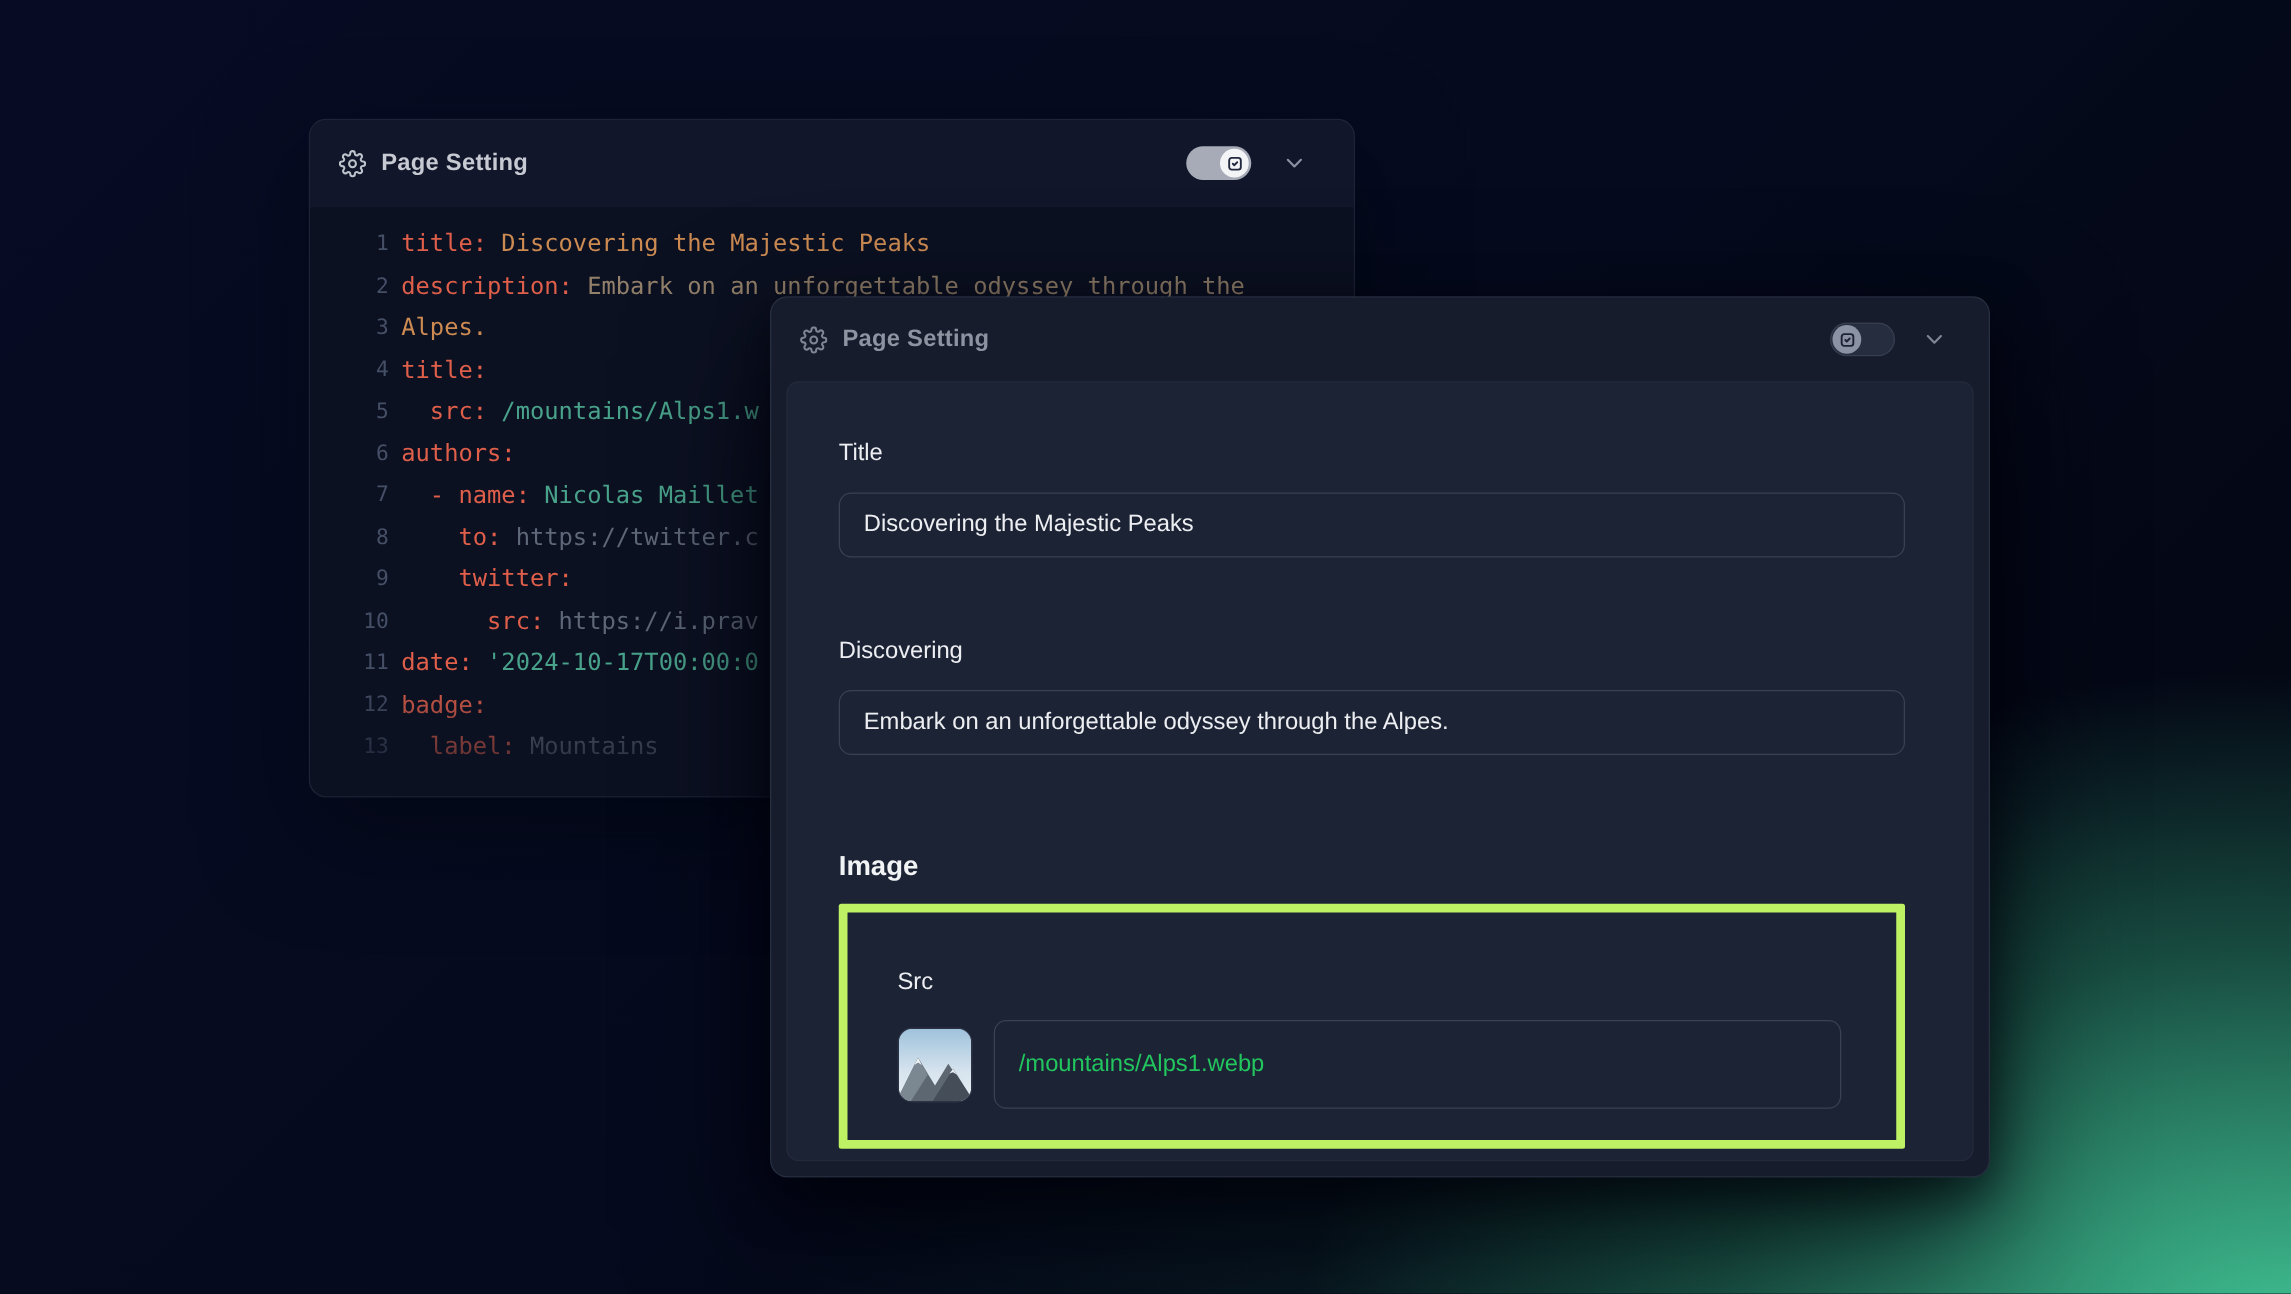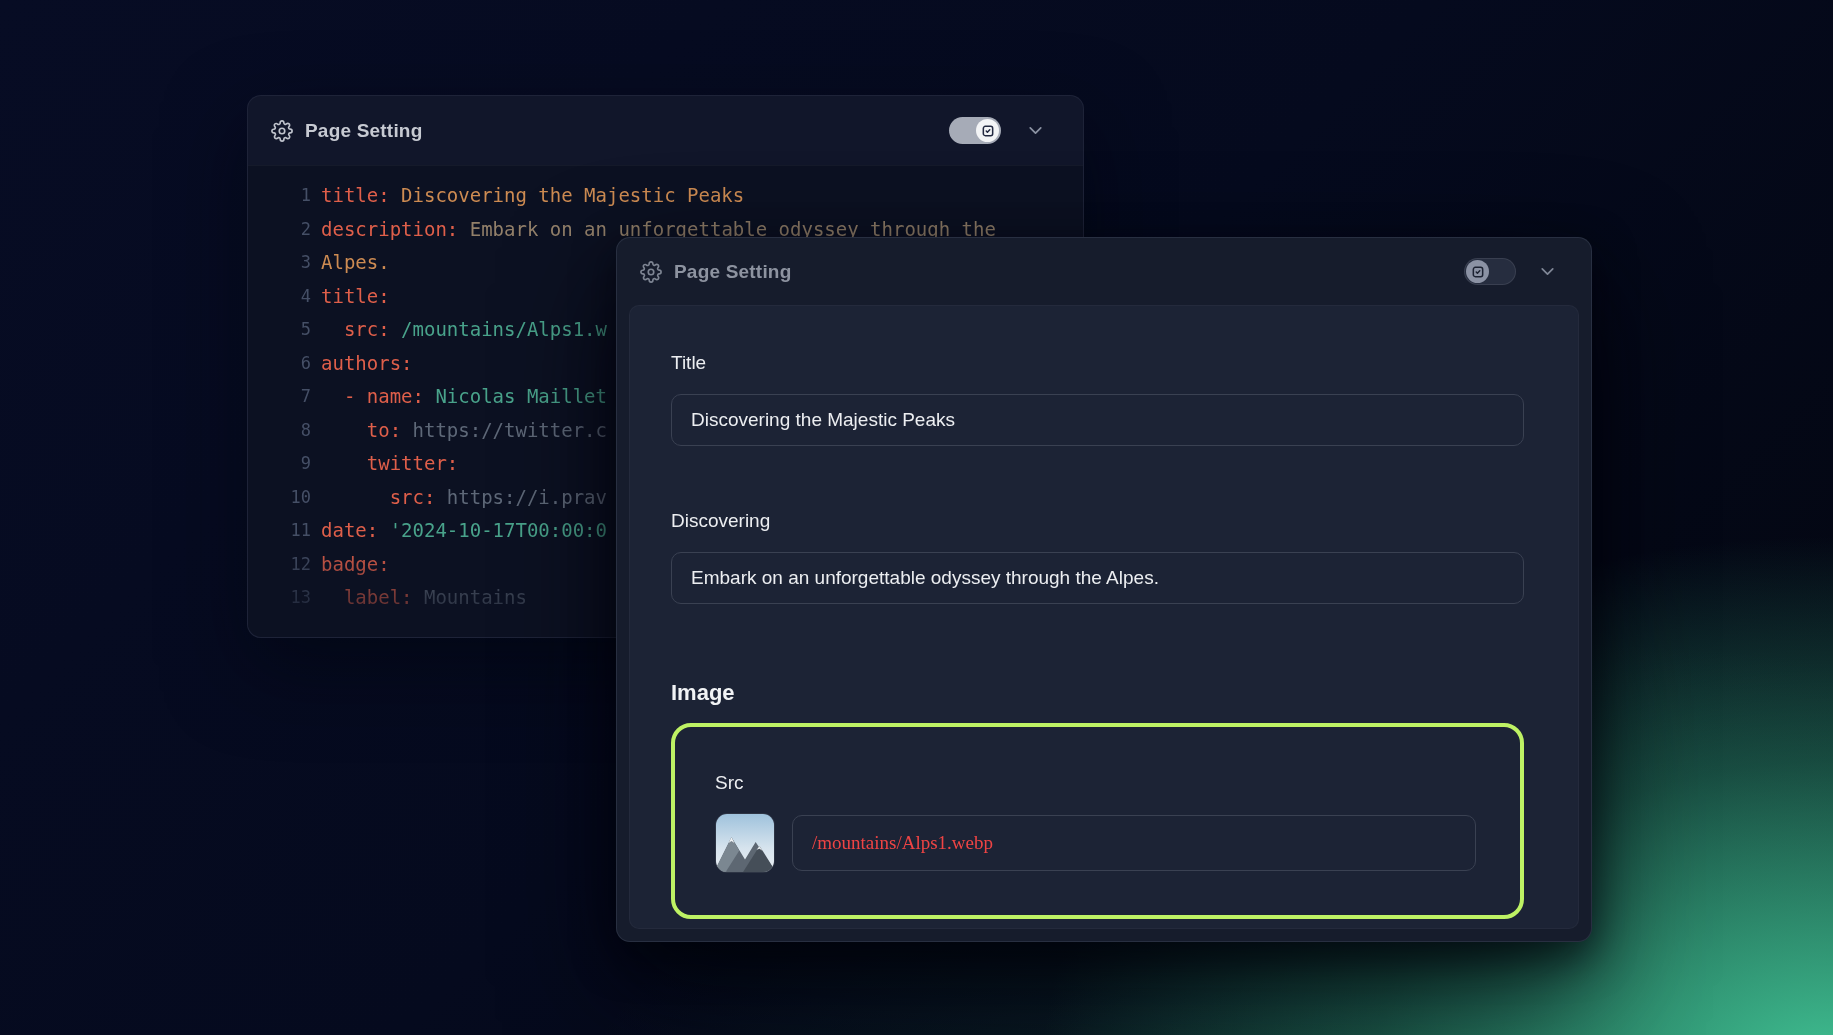--- a/index.html
+++ b/index.html
@@ -109,32 +109,32 @@
     display:block; width:100%; height:52px;
     background:transparent;
     border:1px solid #3a4152; border-radius:10px;
     color:#eceef1; font-size:19px; font-family:"Liberation Sans", sans-serif;
     padding:0 19px; outline:none;
   }
   .mb-title-input { margin-bottom:64px; }
   .mb-desc-input  { margin-bottom:76px; }
   .section-heading { font-size:22px; font-weight:700; color:#f1f3f5; margin-bottom:17px;margin-top:36px; }
   .image-box {
-    border:4px solid #bef264; border-radius:20px;
+    border:7px solid #bef264; border-radius:2px;
     height:196px;
     padding:45px 44px 0 40px;
   }
   .image-box .field-label { margin-bottom:19px; }
   .src-row { display:flex; align-items:center; gap:17px; }
   .thumb {
     width:60px; height:60px; border-radius:12px; overflow:hidden;
     flex:0 0 60px; border:1px solid rgba(255,255,255,0.08);
   }
   .thumb svg { display:block; width:100%; height:100%; }
-  .src-input { flex:1; height:56px; color:#ef4444;font-family:Liberation Serif, serif; }
+  .src-input { flex:1; height:71px; color:#22c55e; }
 </style>
 </head>
 <body>
 
 <div class="stage">
 
   <section class="panel panel-back">
     <header class="panel-header">
       <span class="gear">
         <svg viewBox="0 0 24 24" fill="none" stroke="currentColor" stroke-width="1.8" stroke-linecap="round" stroke-linejoin="round">

